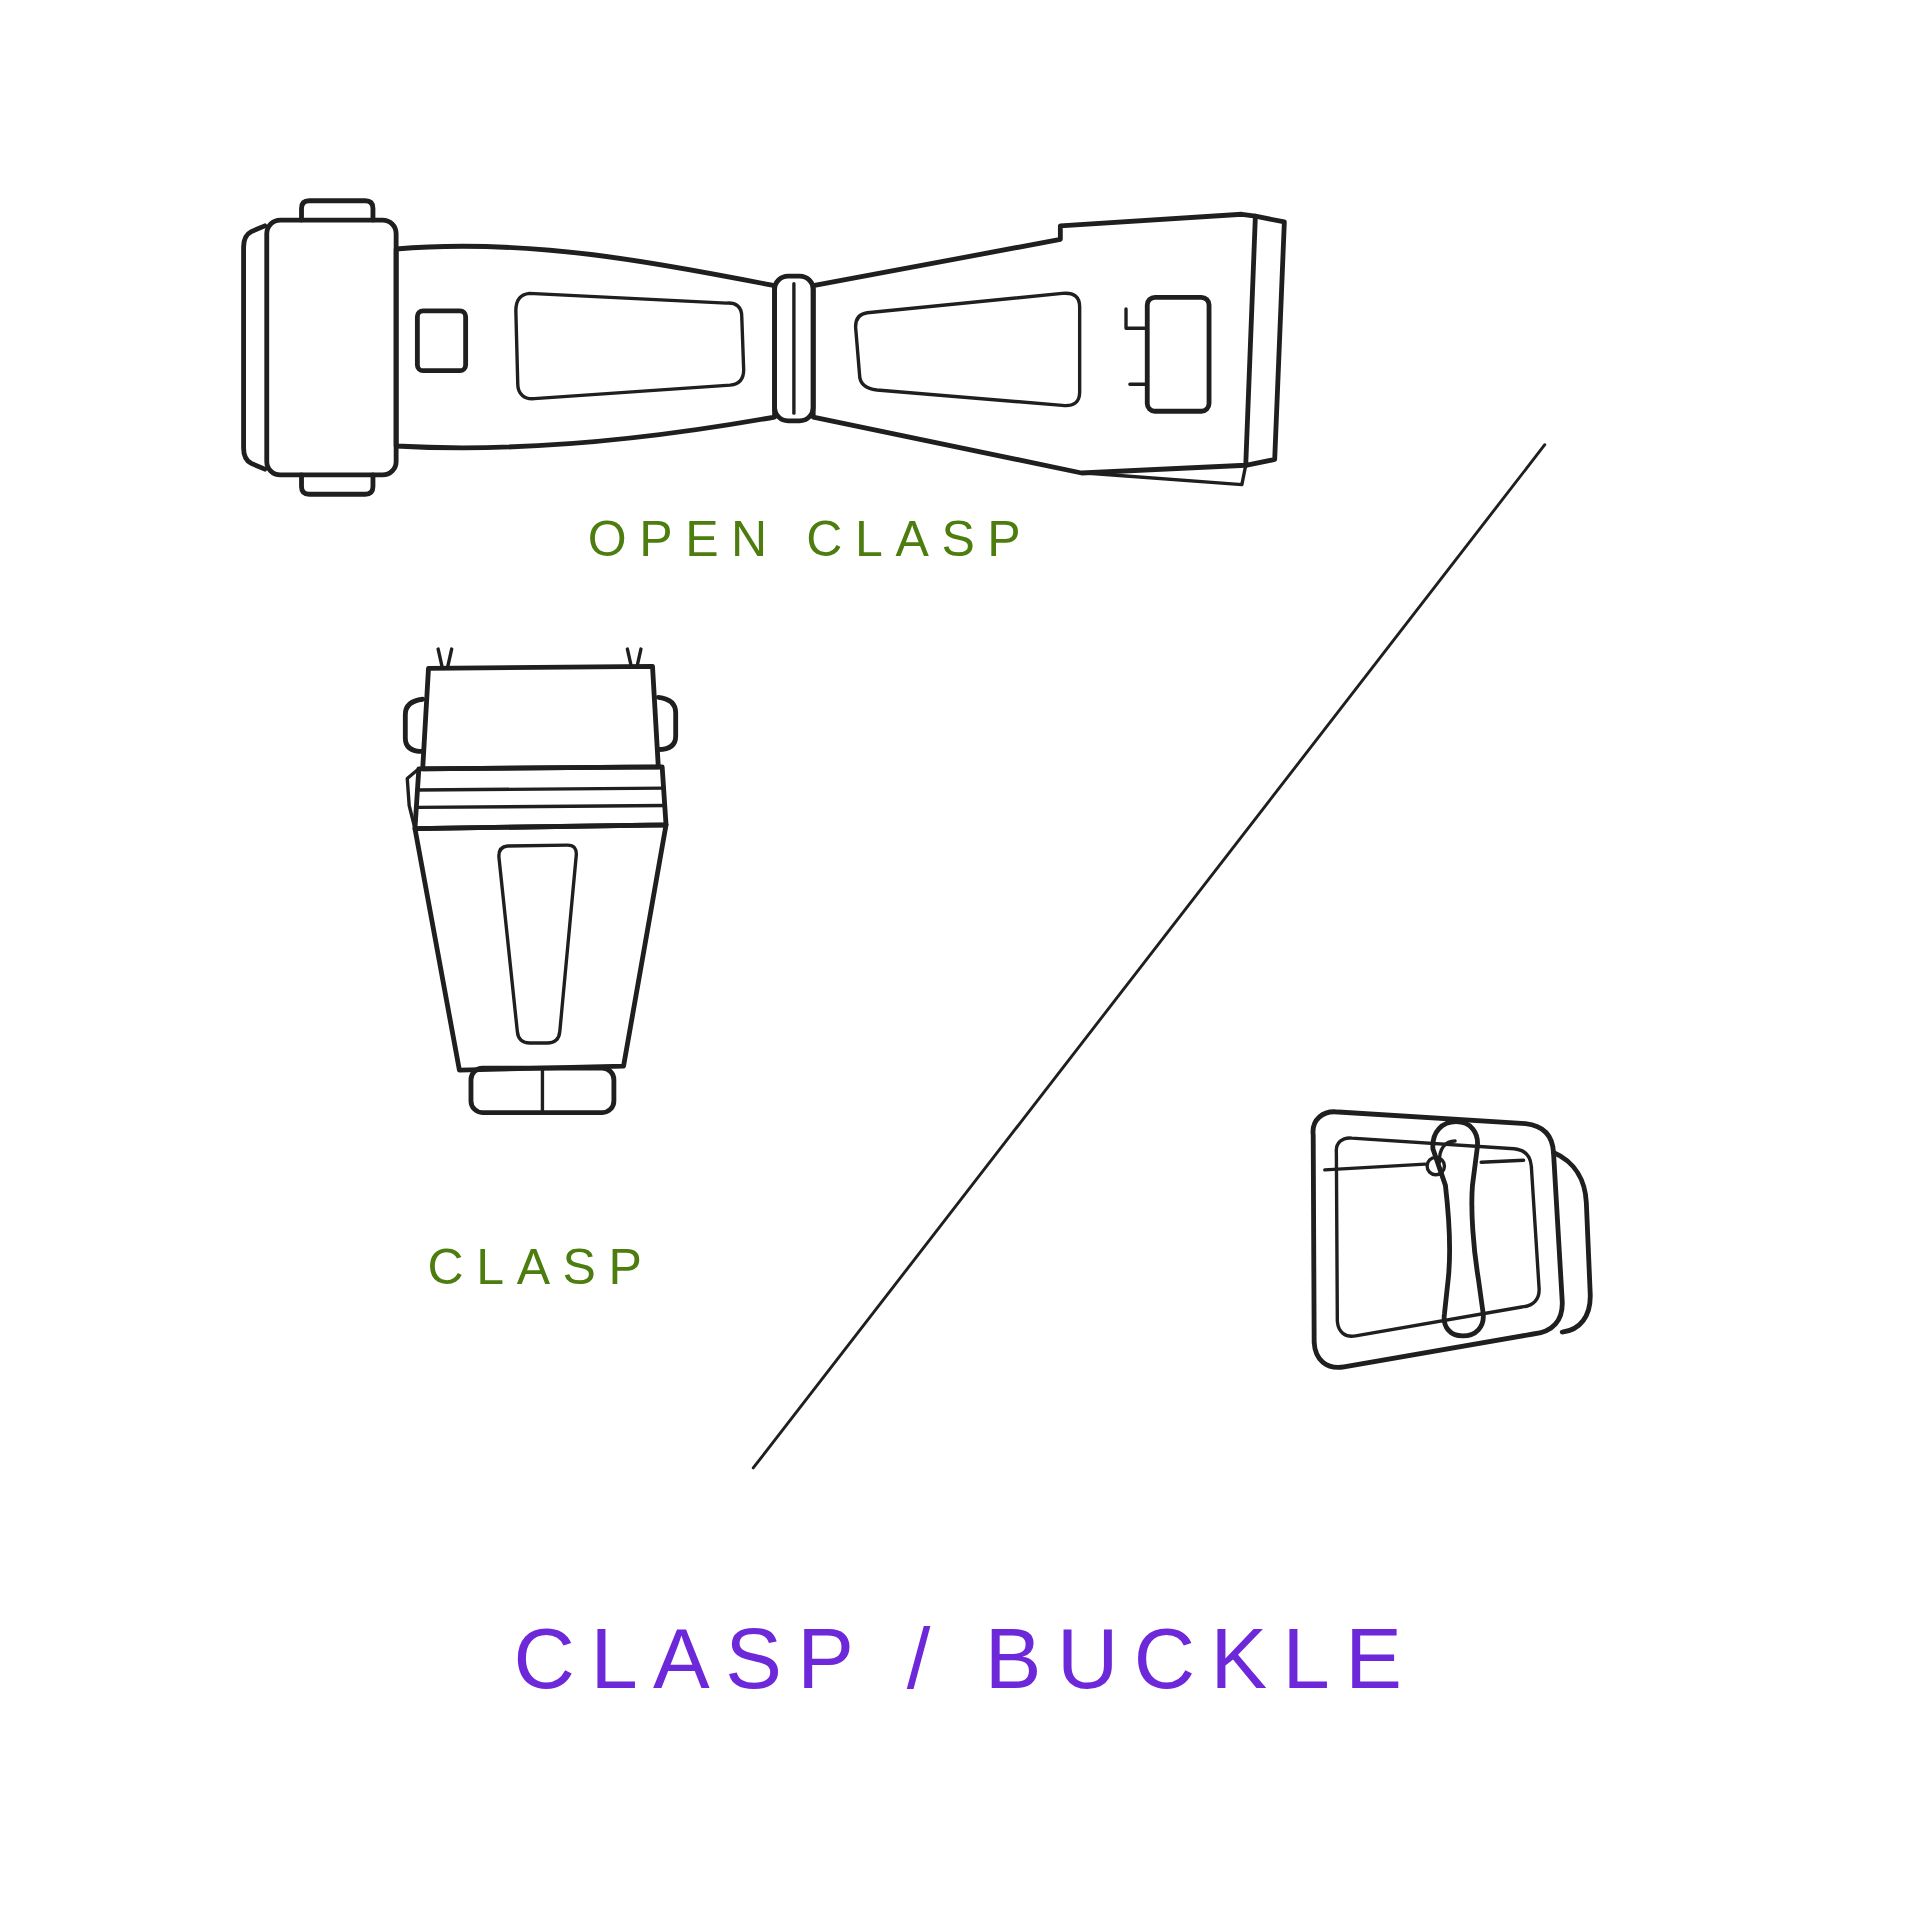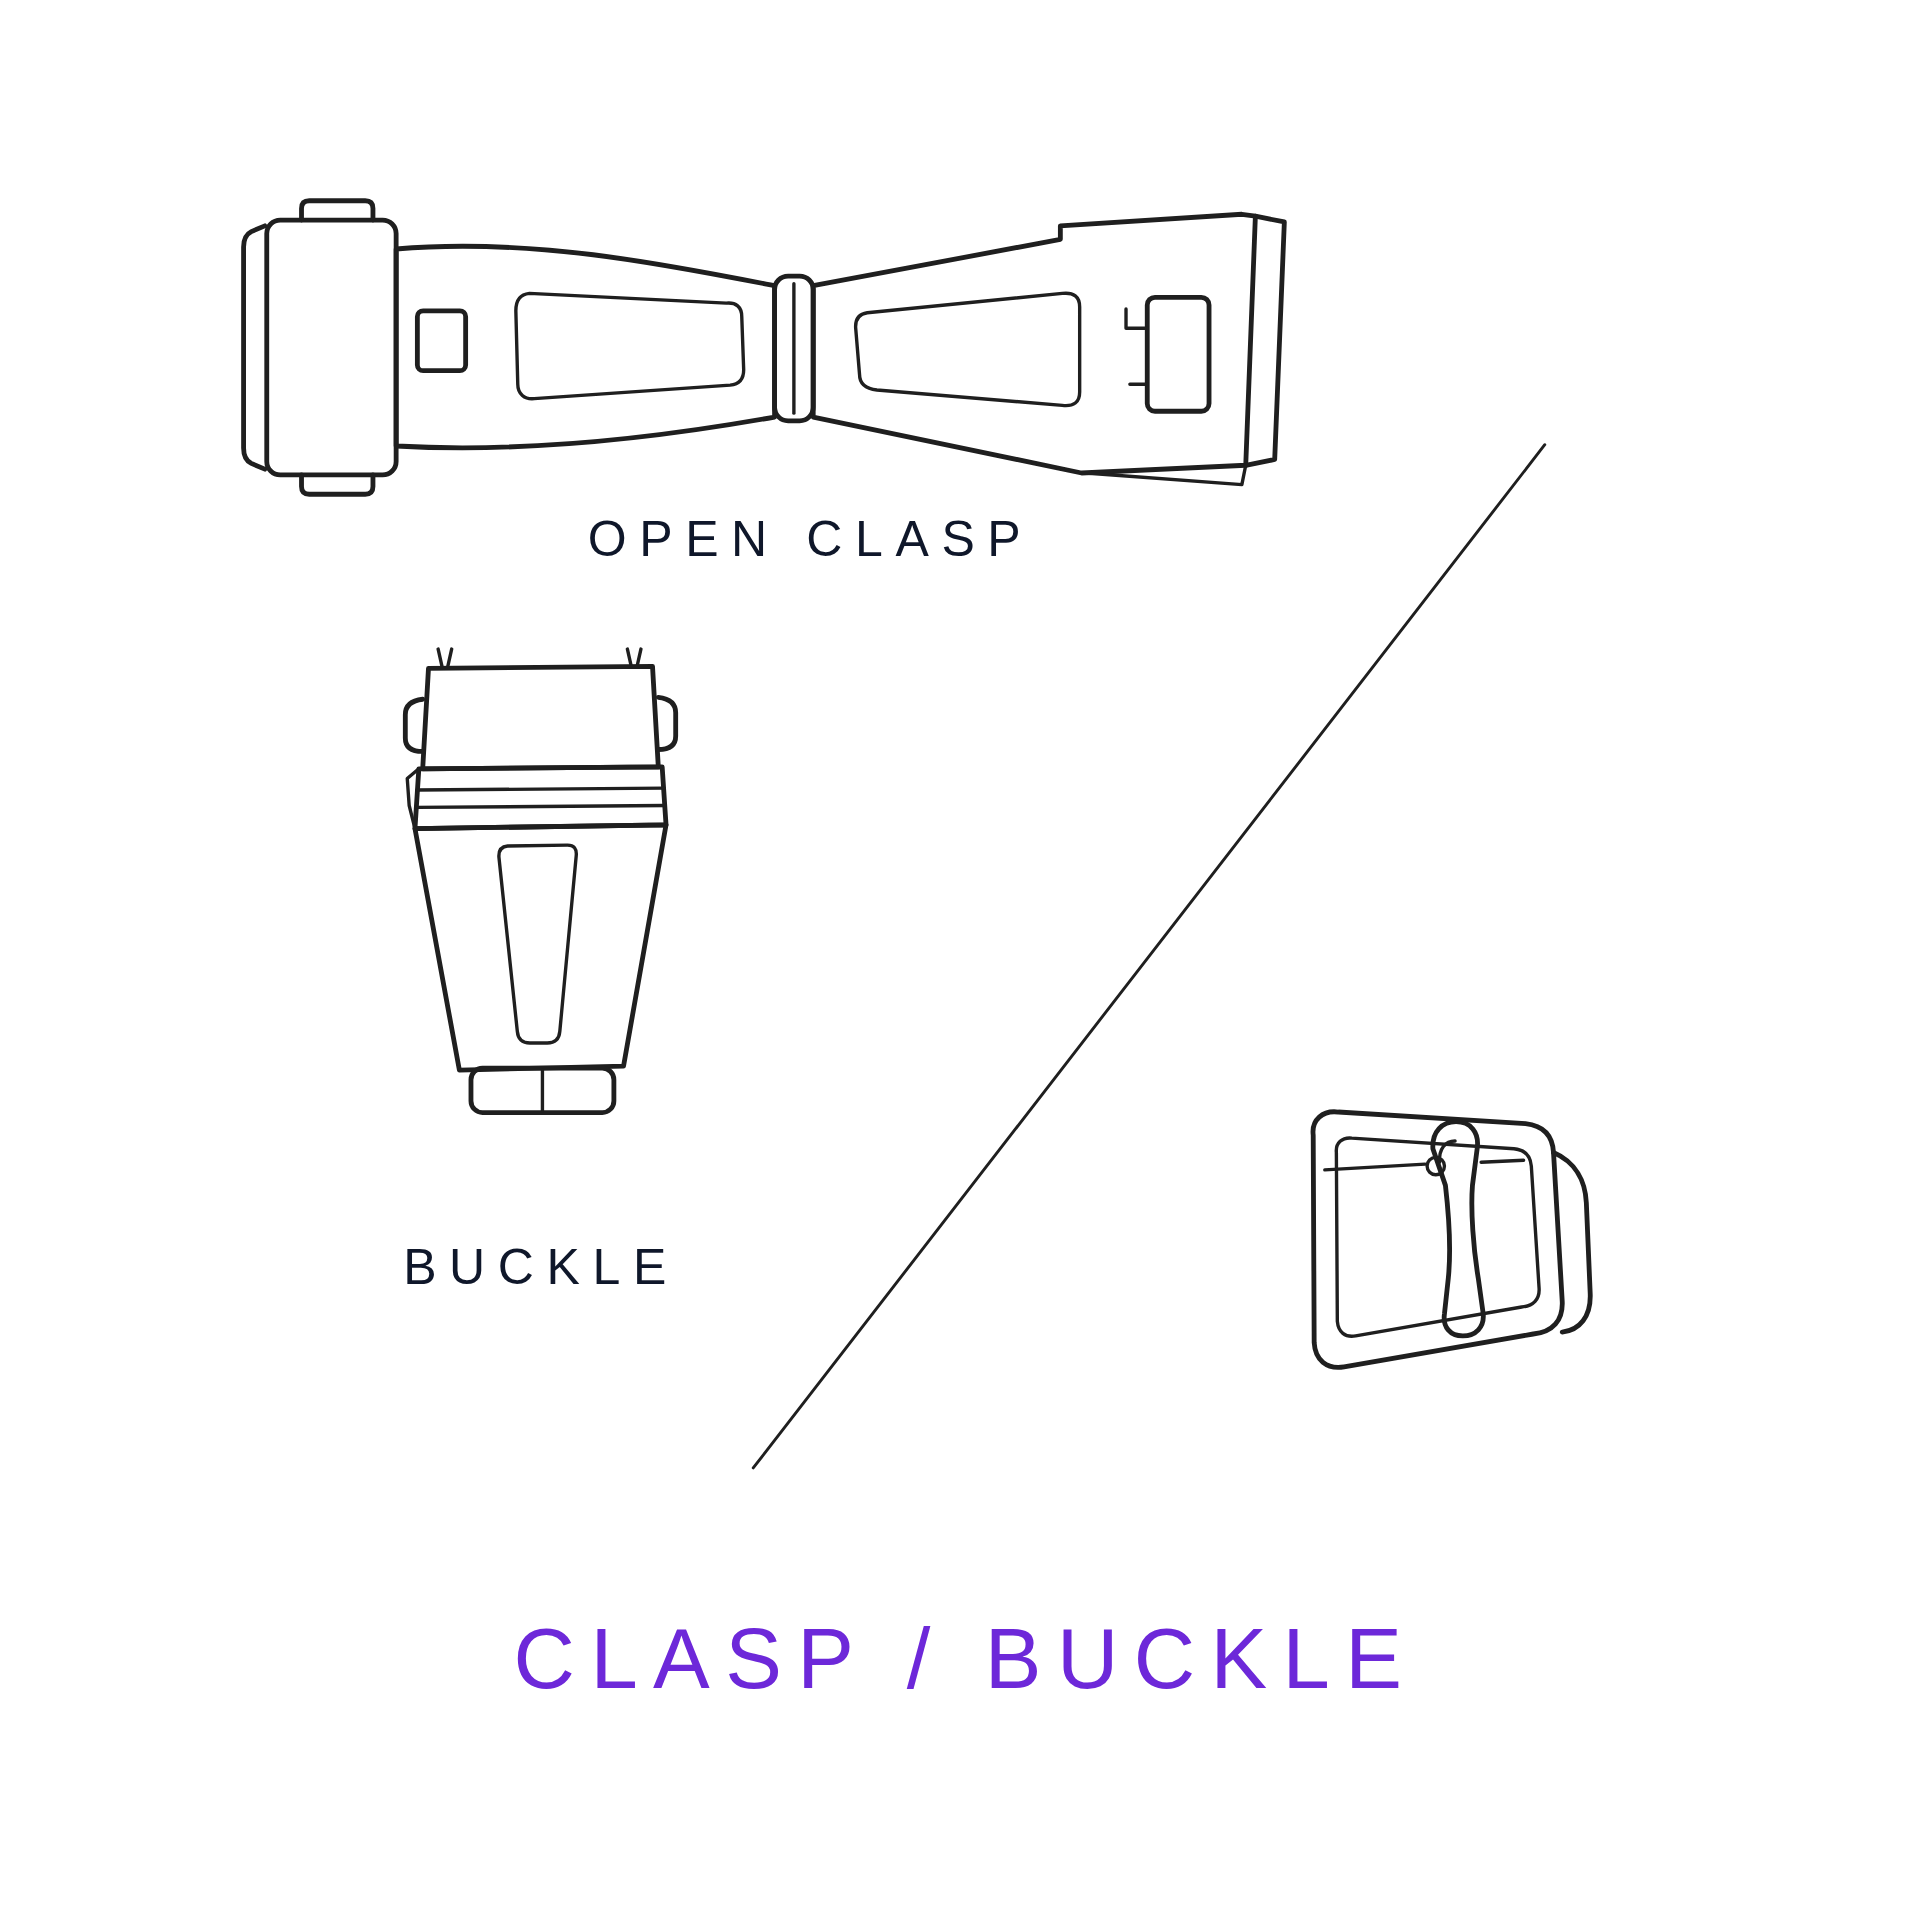--- a/index.html
+++ b/index.html
@@ -21,21 +21,21 @@
   }
   .stroke-thin {
     fill: none;
     stroke: #1f1f1f;
     stroke-width: 3.5;
     stroke-linejoin: round;
     stroke-linecap: round;
   }
   .label {
     position: absolute;
-    color: #0f172a;
+    color: #4d7c0f;
     font-weight: 500;
     font-size: 50px;
     letter-spacing: 12.6px;
     text-align: center;
     white-space: nowrap;
   }
   .label-open  { left: 521px; top: 510px;  width: 579px; }
   .label-closed{ left: 348px; top: 1238px; width: 386px; }
   .title {
     position: absolute;
@@ -95,21 +95,21 @@
   <path class="stroke-thin" d="M 32 148 L 288 146 M 31 166 L 289 164"></path>
   <path class="stroke-thin" d="M 34 126 L 22 136 L 24 164 L 30 188"></path>
 
   <path class="stroke" d="M 30 188 L 290 184 L 246 434 L 76 438 Z"></path>
   <path class="stroke-thin" d="M 126 206 Q 116 207 117 218 L 136 398 Q 137 410 149 410 L 167 410 Q 179 410 180 398 L 197 216 Q 198 205 188 205 Z"></path>
 
   <rect class="stroke" x="88" y="436" width="148" height="46" rx="12"></rect>
   <path class="stroke-thin" d="M 162 438 L 162 480"></path>
 </svg>
 
-<div class="label label-closed">BUCKLE</div>
+<div class="label label-closed">CLASP</div>
 
 <svg style="left:676px; top:406px;" width="946" height="1120" viewBox="0 0 980 1160">
   <line x1="900" y1="40" x2="80" y2="1100" stroke="#1f1f1f" stroke-width="3" stroke-linecap="round"></line>
 </svg>
 
 <svg style="left:1236px; top:1077px;" width="415" height="348" viewBox="0 0 430 360">
 
   <path class="stroke" d="M 80 60 C 78 44 90 34 106 36 L 300 48 C 318 50 328 60 329 78 L 338 232 C 339 252 328 264 308 266 L 112 300 C 94 303 82 293 81 275 Z"></path>
 
   <path class="stroke-thin" d="M 104 78 C 103 68 110 62 120 63 L 288 74 C 299 75 305 81 306 92 L 314 218 C 315 230 308 237 296 238 L 124 268 C 113 270 106 264 105 253 Z"></path>

